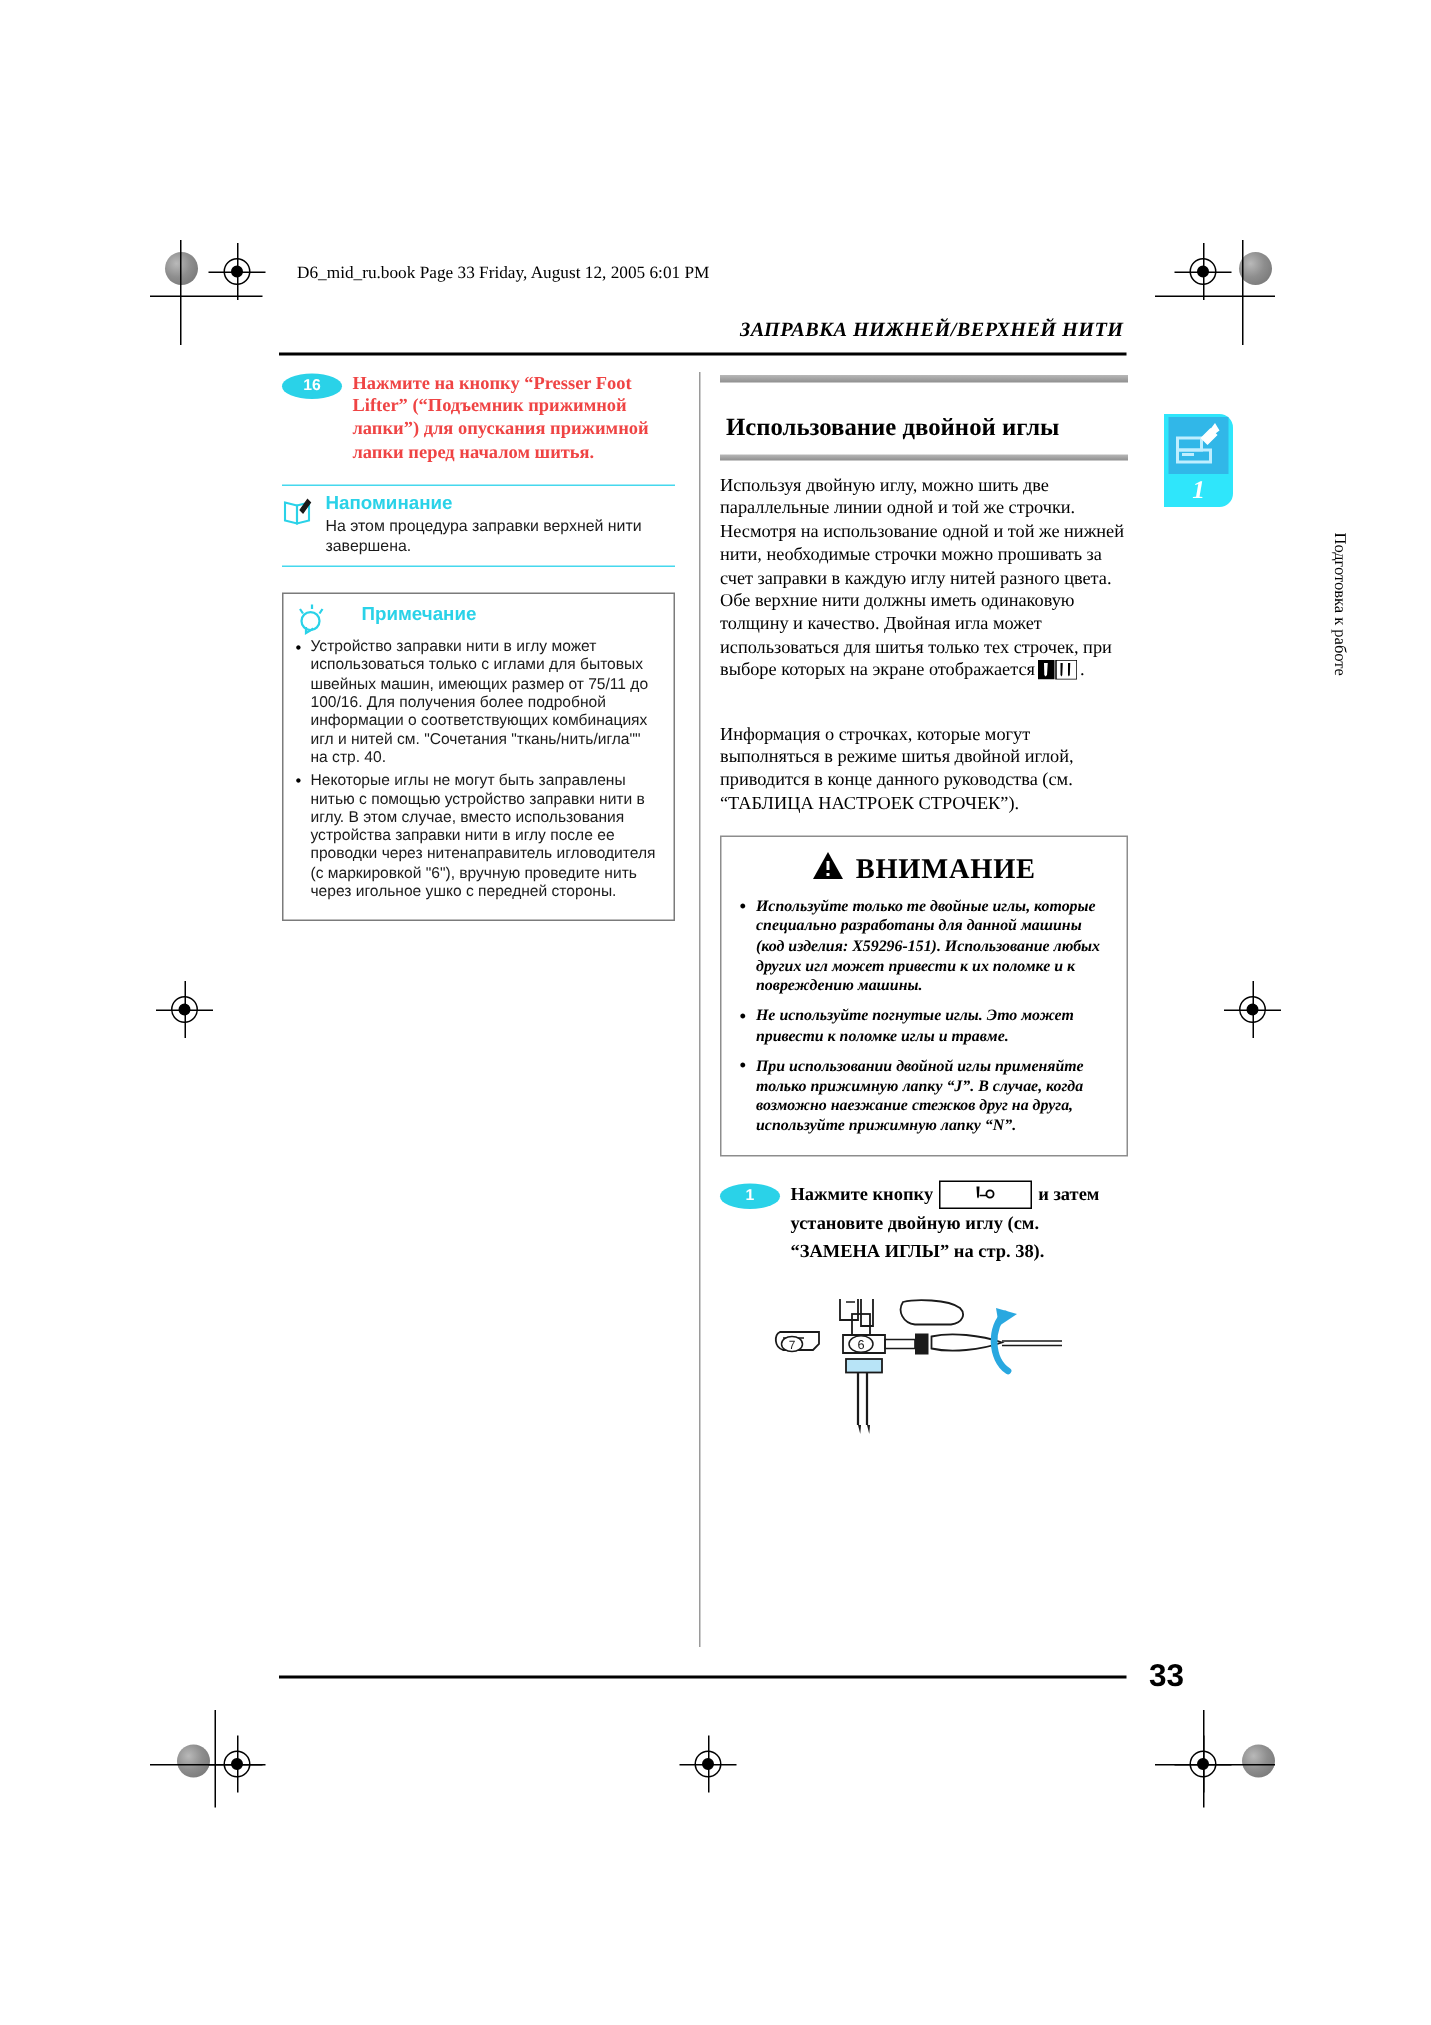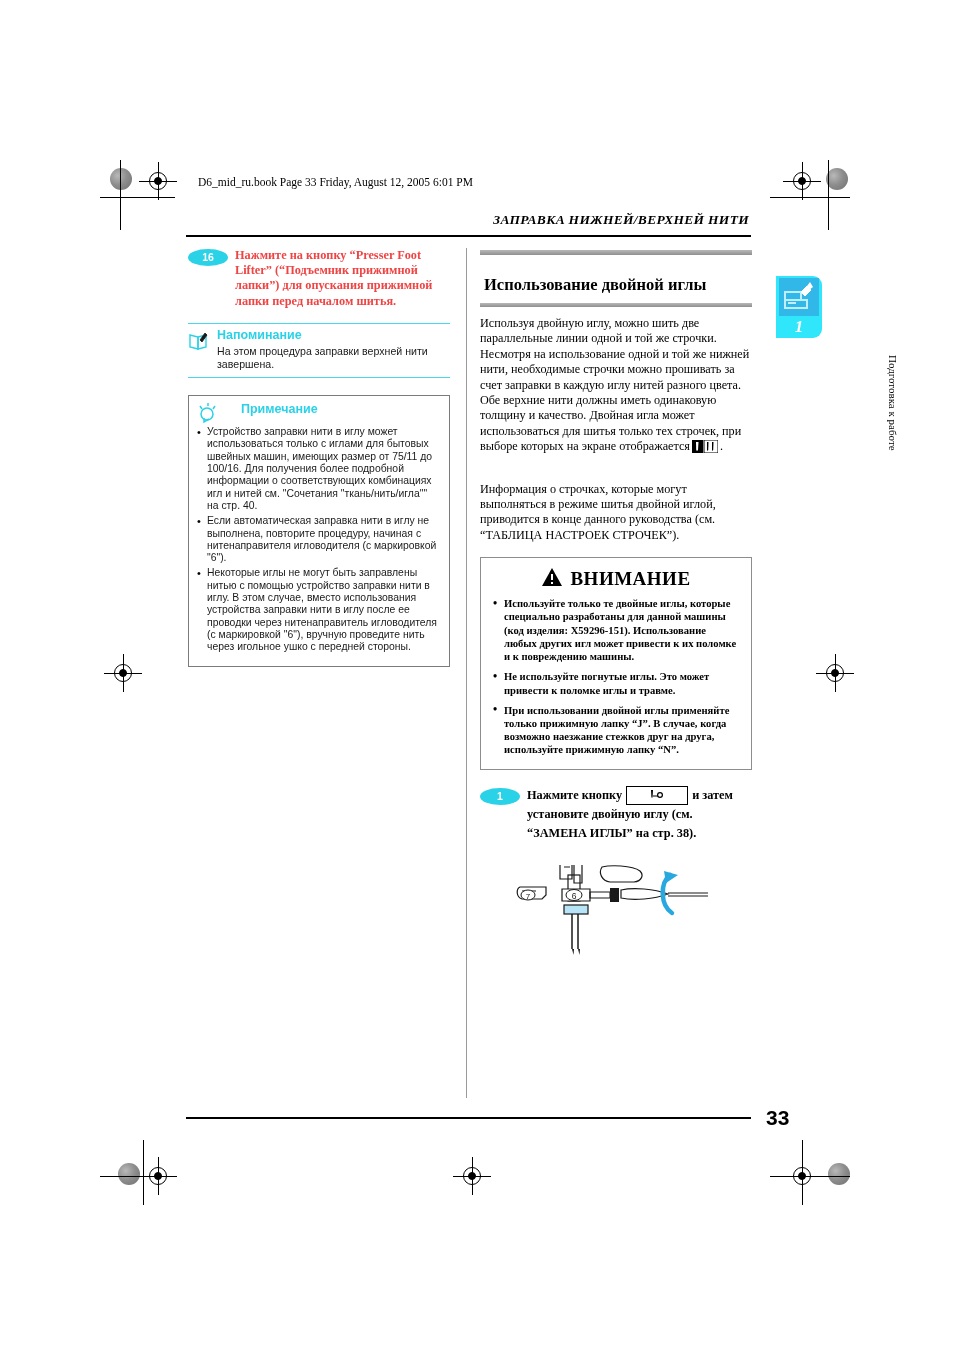--- a/index.html
+++ b/index.html
@@ -300,20 +300,21 @@
   }
   .warn-list li {
     position: relative;
     padding-left: 13px;
     margin-bottom: 7px;
     font-family: "Liberation Serif", serif;
     font-weight: bold;
     font-size: 10.6px;
     line-height: 13.2px;
     color: #000;
+    font-style: italic;
   }
   .warn-list li:last-child { margin-bottom: 0; }
   .warn-list li::before {
     content: "\2022";
     position: absolute;
     left: 2px;
     top: -0.5px;
     font-size: 12px;
   }
 
@@ -502,21 +503,20 @@
         <svg width="24" height="24" viewBox="0 0 24 24">
           <path d="M4 5 L6 8 M12 2 L12 5 M19 5 L17 8" stroke="#2ad2e8" stroke-width="1.5" fill="none"></path>
           <circle cx="11" cy="13" r="6" fill="none" stroke="#2ad2e8" stroke-width="1.5"></circle>
           <path d="M8 17 L8 21 L13 18" fill="none" stroke="#2ad2e8" stroke-width="1.5"></path>
         </svg>
       </div>
       <div class="note-title">Примечание</div>
     </div>
     <ul class="note-list">
       <li>Устройство заправки нити в иглу может использоваться только с иглами для бытовых швейных машин, имеющих размер от 75/11 до 100/16. Для получения более подробной информации о соответствующих комбинациях игл и нитей см. "Сочетания "ткань/нить/игла"" на стр. 40.</li>
-      <li>Если автоматическая заправка нити в иглу не выполнена, повторите процедуру, начиная с нитенаправителя игловодителя (с маркировкой "6").</li>
       <li>Некоторые иглы не могут быть заправлены нитью с помощью устройство заправки нити в иглу. В этом случае, вместо использования устройства заправки нити в иглу после ее проводки через нитенаправитель игловодителя (с маркировкой "6"), вручную проведите нить через игольное ушко с передней стороны.</li>
     </ul>
   </div>
 
 </div>
 
 <div class="right-col">
 
   <div class="sec-bar-top"></div>
   <div class="sec-heading">Использование двойной иглы</div>

